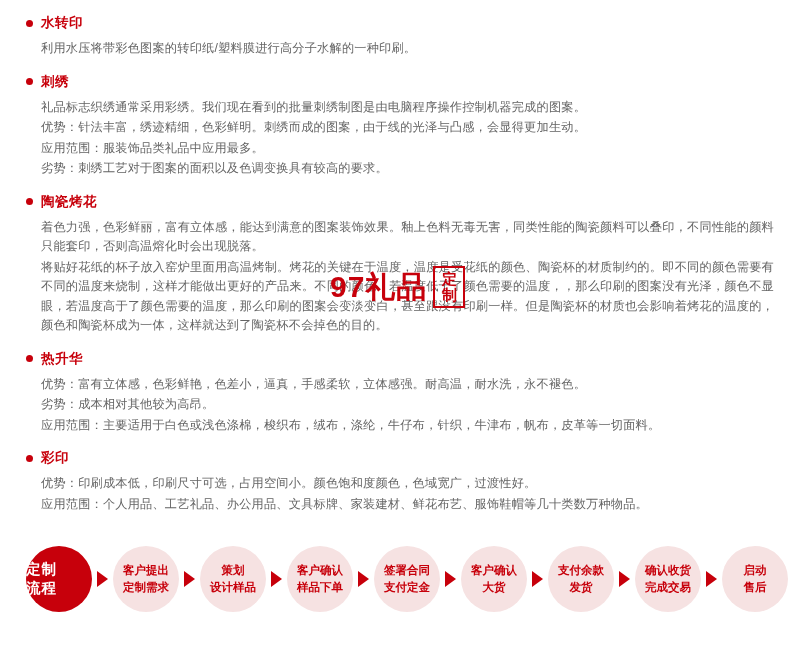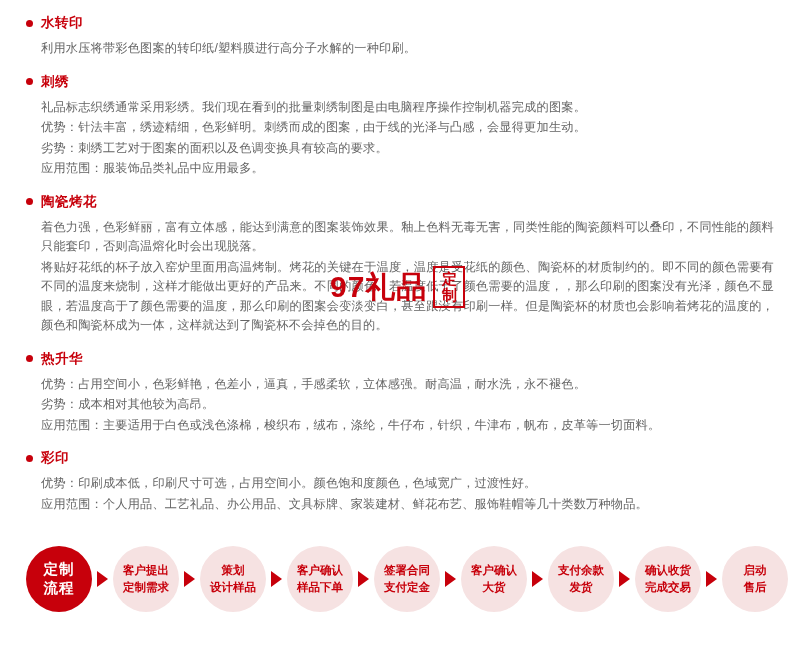--- a/index.html
+++ b/index.html
@@ -93,21 +93,21 @@
     align-items: center;
   }
   .flow-badge {
     width: 66px;
     height: 66px;
     border-radius: 50%;
     background: #c7000b;
     color: #ffffff;
     display: flex;
     flex-direction: column;
-    align-items: center;
+    align-items: flex-start;
     justify-content: center;
     font-size: 14.5px;
     font-weight: bold;
     letter-spacing: 1px;
     line-height: 19px;
     flex: 0 0 auto;
   }
   .arrow {
     width: 0;
     height: 0;
@@ -150,43 +150,43 @@
   </div>
 
   <div class="section">
     <div class="sec-head">
       <span class="bullet"></span>
       <span class="sec-title">刺绣</span>
     </div>
     <div class="sec-body">
       <p class="para">礼品标志织绣通常采用彩绣。我们现在看到的批量刺绣制图是由电脑程序操作控制机器完成的图案。</p>
       <p class="para">优势：针法丰富，绣迹精细，色彩鲜明。刺绣而成的图案，由于线的光泽与凸感，会显得更加生动。</p>
+      <p class="para">应用范围：服装饰品类礼品中应用最多。</p>
       <p class="para">劣势：刺绣工艺对于图案的面积以及色调变换具有较高的要求。</p>
-      <p class="para">应用范围：服装饰品类礼品中应用最多。</p>
     </div>
   </div>
 
   <div class="section">
     <div class="sec-head">
       <span class="bullet"></span>
       <span class="sec-title">陶瓷烤花</span>
     </div>
     <div class="sec-body">
       <p class="para">着色力强，色彩鲜丽，富有立体感，能达到满意的图案装饰效果。釉上色料无毒无害，同类性能的陶瓷颜料可以叠印，不同性能的颜料只能套印，否则高温熔化时会出现脱落。</p>
       <p class="para">将贴好花纸的杯子放入窑炉里面用高温烤制。烤花的关键在于温度，温度是受花纸的颜色、陶瓷杯的材质制约的。即不同的颜色需要有不同的温度来烧制，这样才能做出更好的产品来。不同的颜色，若温度低于了颜色需要的温度，，那么印刷的图案没有光泽，颜色不显眼，若温度高于了颜色需要的温度，那么印刷的图案会变淡变白，甚至跟没有印刷一样。但是陶瓷杯的材质也会影响着烤花的温度的，颜色和陶瓷杯成为一体，这样就达到了陶瓷杯不会掉色的目的。</p>
     </div>
   </div>
 
   <div class="section">
     <div class="sec-head">
       <span class="bullet"></span>
       <span class="sec-title">热升华</span>
     </div>
     <div class="sec-body">
-      <p class="para">优势：占用空间小，色彩鲜艳，色差小，逼真，手感柔软，立体感强。耐高温，耐水洗，永不褪色。</p>
+      <p class="para">优势：富有立体感，色彩鲜艳，色差小，逼真，手感柔软，立体感强。耐高温，耐水洗，永不褪色。</p>
       <p class="para">劣势：成本相对其他较为高昂。</p>
       <p class="para">应用范围：主要适用于白色或浅色涤棉，梭织布，绒布，涤纶，牛仔布，针织，牛津布，帆布，皮革等一切面料。</p>
     </div>
   </div>
 
   <div class="section">
     <div class="sec-head">
       <span class="bullet"></span>
       <span class="sec-title">彩印</span>
     </div>

